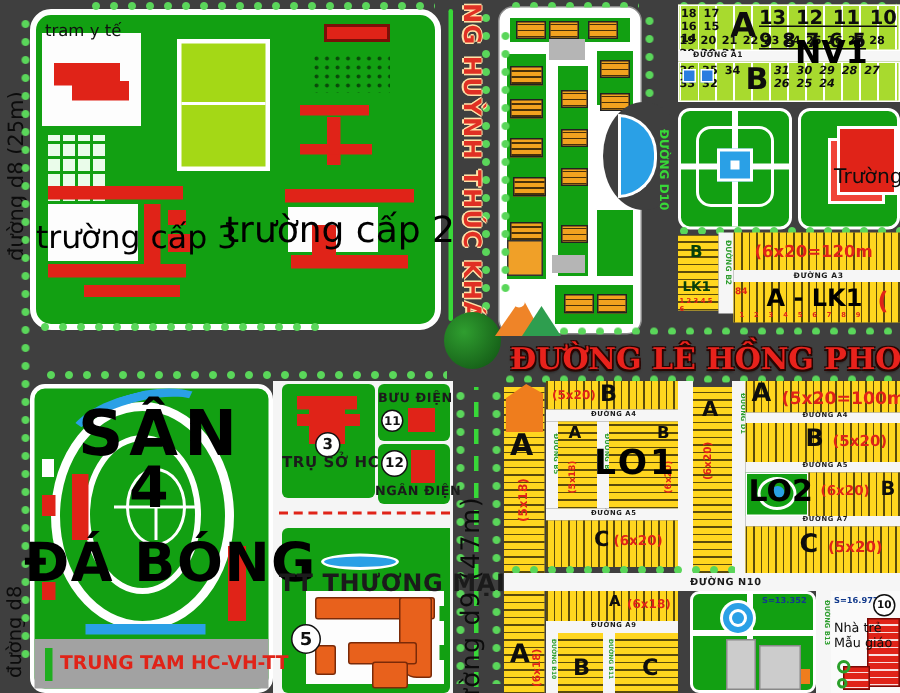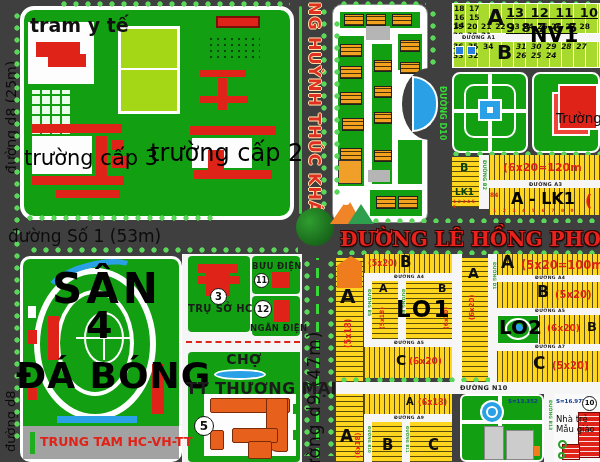--- a/index.html
+++ b/index.html
@@ -63,29 +63,28 @@
   <div class="abs" style="left:192px;top:138px;width:60px;height:30px;background:#fdfdfd;"></div>
   <div class="abs redb" style="left:208px;top:150px;width:16px;height:22px;"></div>
   <div class="abs redb" style="left:194px;top:170px;width:78px;height:9px;"></div>
   <div class="abs redb" style="left:32px;top:124px;width:90px;height:9px;"></div>
   <div class="abs" style="left:32px;top:136px;width:60px;height:38px;background:#fdfdfd;"></div>
   <div class="abs redb" style="left:96px;top:136px;width:11px;height:42px;"></div>
   <div class="abs redb" style="left:112px;top:140px;width:12px;height:10px;"></div>
   <div class="abs redb" style="left:112px;top:156px;width:16px;height:12px;"></div>
   <div class="abs redb" style="left:32px;top:176px;width:92px;height:9px;"></div>
   <div class="abs redb" style="left:56px;top:190px;width:64px;height:8px;"></div>
-  <div class="abs" style="left:30px;top:14px;font-size:19px;z-index:4;font-weight:bold;">tram y tế</div>
+  <div class="abs" style="left:30px;top:14px;font-size:11px;z-index:4;">tram y tế</div>
   <div class="abs black-big" style="left:24px;top:148px;font-size:21px;font-weight:normal;z-index:4;">trường cấp 3</div>
   <div class="abs black-big" style="left:150px;top:141px;font-size:24px;font-weight:normal;z-index:4;">trường cấp 2</div>
 
   <div class="abs vccw" style="left:3px;top:174px;font-size:14px;color:#0c0c0c;">đường d8 (25m)</div>
   <div class="abs vccw" style="left:3px;top:452px;font-size:13px;color:#0c0c0c;">đường d8</div>
   <div class="abs trees-v" style="left:13px;top:12px;height:430px;"></div>
 
-  <div class="abs" style="left:8px;top:226px;font-size:17px;color:#0c0c0c;white-space:nowrap;">đường Số 1 (53m)</div>
   <div class="abs trees-h" style="left:26px;top:214px;width:190px;"></div>
   <div class="abs trees-h" style="left:30px;top:246px;width:268px;"></div>
   <div class="abs trees-h" style="left:60px;top:0px;width:230px;"></div>
 
   <div class="abs" style="left:299px;top:6px;width:3px;height:208px;background:#38d838;border-radius:2px;"></div>
   <div class="abs trees-v" style="left:320px;top:8px;height:204px;"></div>
   <div class="abs vrot htk" style="left:324px;top:2px;font-size:16px;letter-spacing:1px;">NG HUỲNH THÚC KHÁNG</div>
 
   <div class="abs" style="left:332px;top:4px;width:96px;height:219px;background:#fff;border:1px solid #8a8a8a;border-radius:10px;box-sizing:border-box;"></div>
   <div class="abs green" style="left:340px;top:12px;width:80px;height:16px;"></div>
@@ -221,21 +220,20 @@
   <div class="abs redb" style="left:272px;top:272px;width:18px;height:16px;"></div>
   <div class="abs green" style="left:252px;top:296px;width:48px;height:40px;border-radius:4px;"></div>
   <div class="abs circle-num" style="left:254px;top:300px;width:16px;height:16px;font-size:9px;z-index:4;">
       <span>12</span>
     </div>
   <div class="abs redb" style="left:274px;top:300px;width:16px;height:22px;"></div>
   <div class="abs rlabel" style="left:250px;top:324px;width:52px;text-align:center;font-size:8.5px;z-index:4;">NGÂN ĐIỆN</div>
   <div class="abs" style="left:186px;top:341px;width:114px;height:0;border-top:2px dashed #e02318;"></div>
   <div class="abs green" style="left:188px;top:352px;width:112px;height:110px;border-radius:4px;"></div>
   <div class="abs" style="left:204px;top:394px;width:92px;height:62px;background:#fdfdfd;"></div>
-  <div class="abs rlabel" style="left:188px;top:352px;width:112px;text-align:center;font-size:14px;z-index:4;">CHỢ</div>
   <div class="abs" style="left:214px;top:369px;width:52px;height:11px;background:#2aa0e6;border:2px solid #fff;border-radius:50%;box-sizing:border-box;"></div>
   <div class="abs rlabel" style="left:186px;top:381px;width:116px;text-align:center;font-size:16px;z-index:4;">TT THƯƠNG MẠI</div>
   <div class="abs" style="left:210px;top:398px;width:78px;height:13px;background:#e8611c;border:1px solid #7a2a08;border-radius:2px;"></div>
   <div class="abs" style="left:266px;top:398px;width:20px;height:52px;background:#e8611c;border:1px solid #7a2a08;border-radius:2px 2px 2px 12px;"></div>
   <div class="abs" style="left:232px;top:428px;width:44px;height:13px;background:#e8611c;border:1px solid #7a2a08;border-radius:2px;"></div>
   <div class="abs" style="left:248px;top:441px;width:22px;height:16px;background:#e8611c;border:1px solid #7a2a08;border-radius:2px;"></div>
   <div class="abs" style="left:210px;top:430px;width:12px;height:18px;background:#e8611c;border:1px solid #7a2a08;border-radius:2px;"></div>
   <div class="abs circle-num" style="left:194px;top:416px;width:18px;height:18px;font-size:12px;z-index:4;">
       <span>5</span>
     </div>

